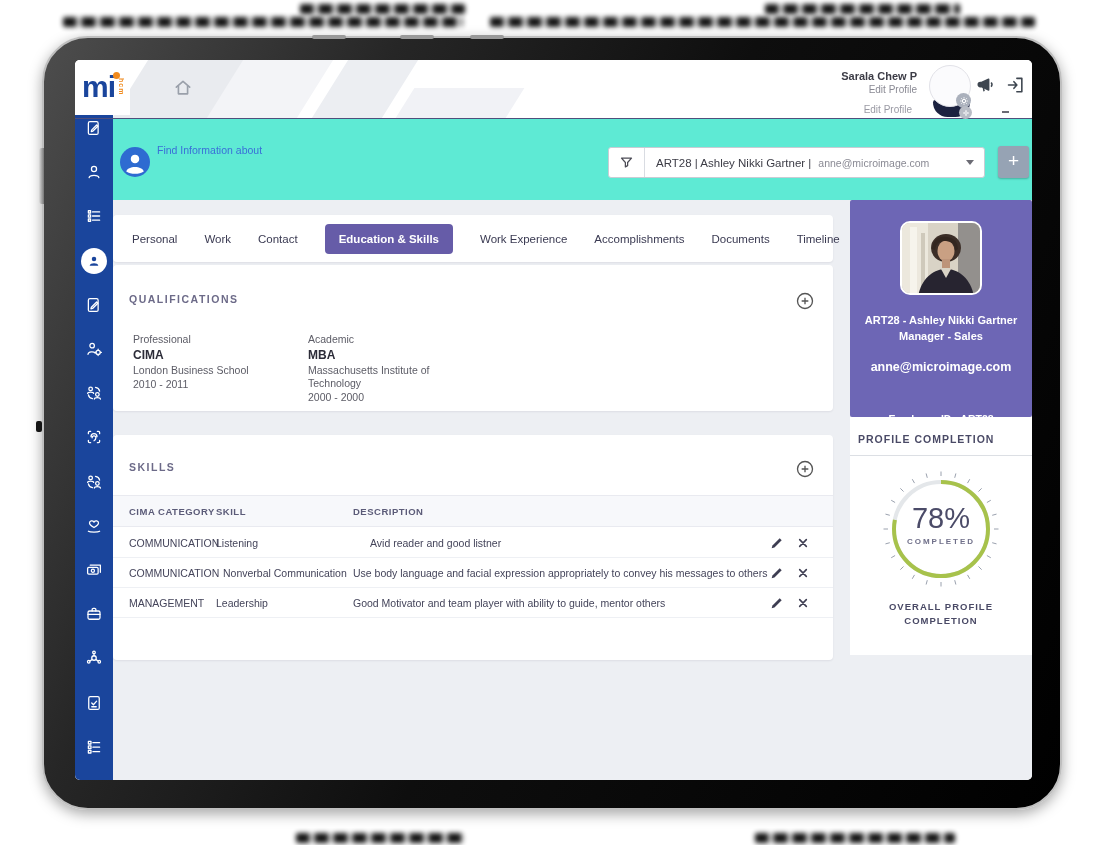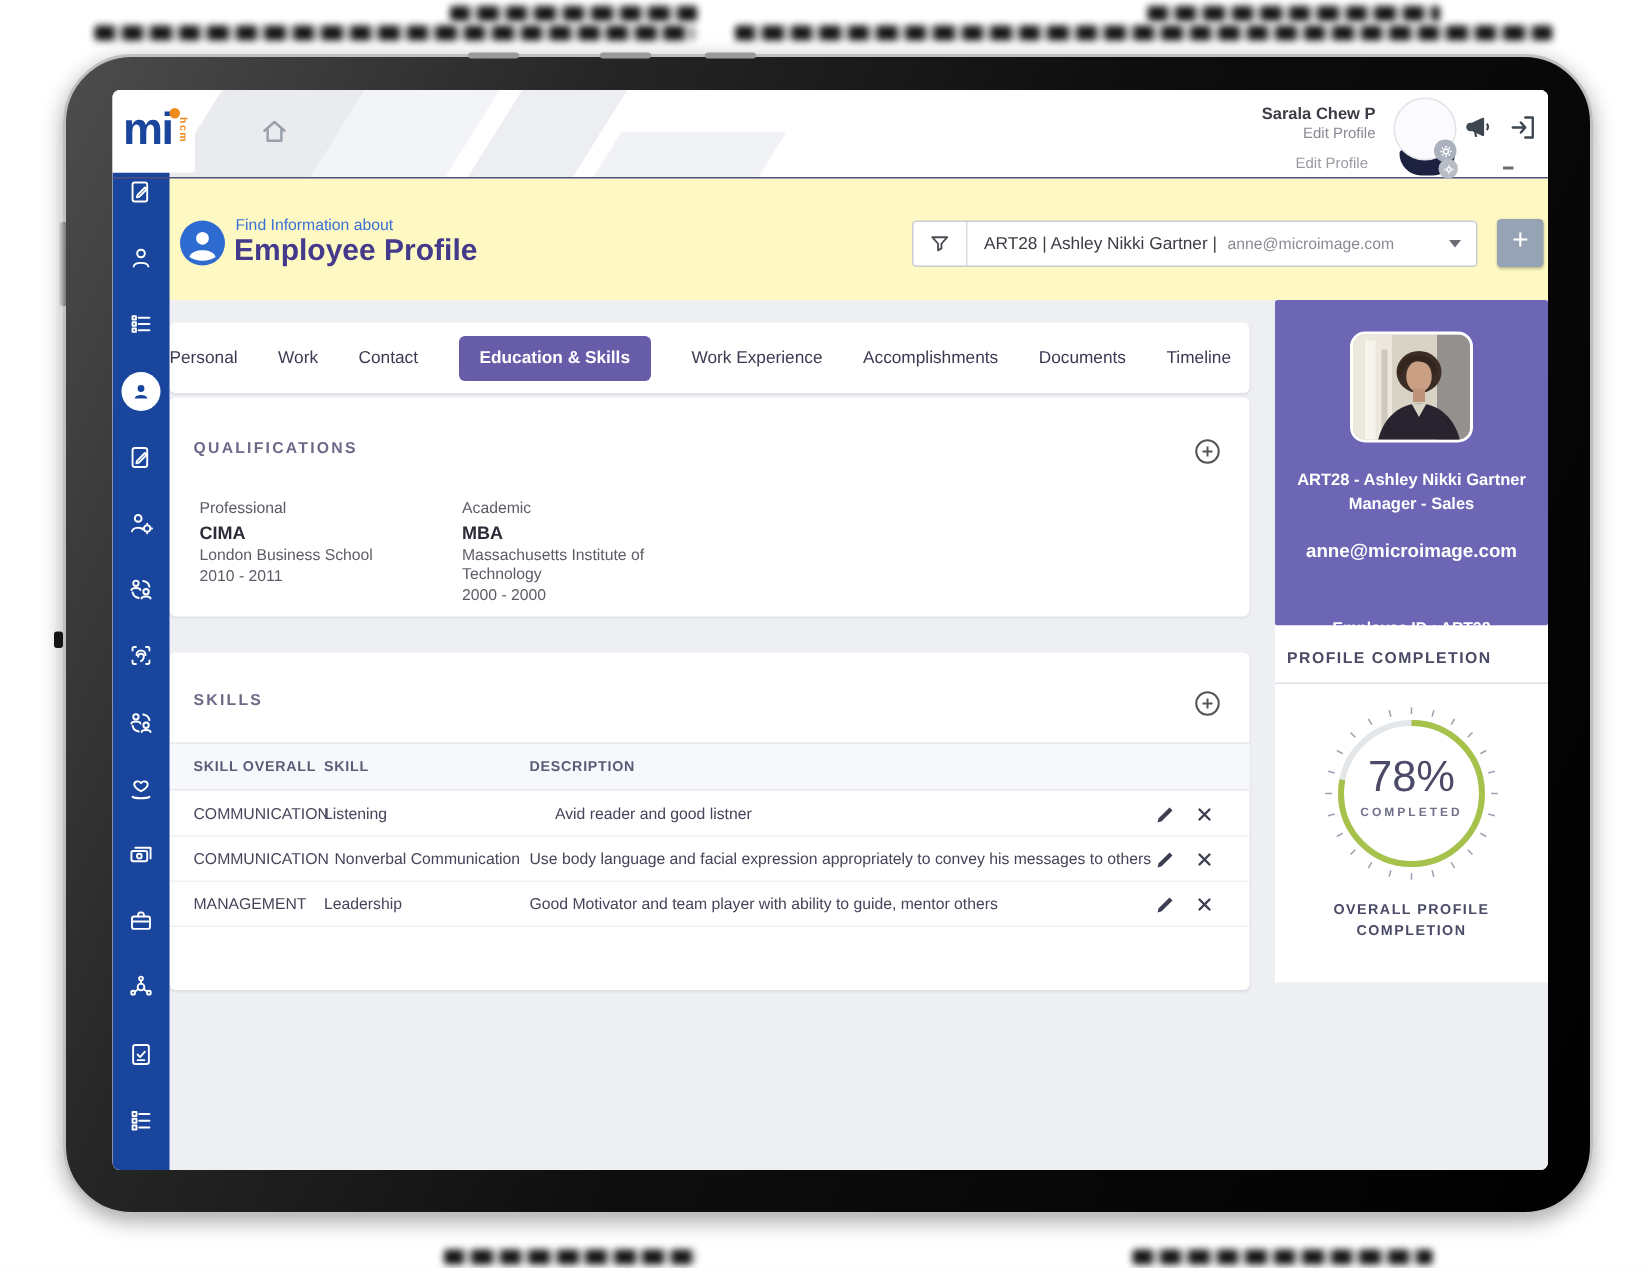--- a/index.html
+++ b/index.html
@@ -42,21 +42,21 @@
     display:flex; align-items:center; justify-content:center; z-index:5; }
   .hdr-icon { position:absolute; top:15px; width:20px; height:20px; color:#3e4650; z-index:3; }
 
   .ghost-edit { position:absolute; right:120px; top:44px; font-size:10px; color:#9a9aa4;
     filter:blur(.4px); z-index:2; }
   .ghost-avatar { position:absolute; left:858px; top:40px; width:37px; height:17px; background:#1c2240;
     border-radius:3px 3px 18px 18px; z-index:2; }
   .ghost-dash { position:absolute; height:2px; background:#6b6b74; z-index:2; }
 
   
-  .title-row { position:absolute; left:0; top:59px; width:957px; height:81px; background:#fef9c3; }
+  .title-row { position:absolute; left:0; top:59px; width:957px; height:81px; background:#5eead4; }
   .title-avatar { position:absolute; left:45px; top:28px; width:30px; height:30px; border-radius:50%; background:#2e6bd1; }
   .eyebrow { position:absolute; left:82px; top:25px; font-size:10.5px; color:#3a6fd8; }
   .page-title { position:absolute; left:81px; top:37px; font-size:20px; font-weight:bold; color:#443a8c; }
 
   .search-combo { position:absolute; left:533px; top:28px; width:377px; height:31px; background:#fff;
     border:1px solid #c9ccd4; border-radius:3px; display:flex; align-items:center; }
   .funnel-seg { width:36px; height:100%; border-right:1px solid #d9dce2; display:flex; align-items:center; justify-content:center; }
   .search-main { font-size:11.5px; color:#3c3c46; margin-left:11px; white-space:nowrap; }
   .search-email { font-size:10.5px; color:#8a8a94; margin-left:7px; white-space:nowrap; }
   .combo-caret { margin-left:auto; margin-right:10px; width:0; height:0;
@@ -71,21 +71,21 @@
   .sidebar { position:absolute; left:0; top:55px; width:38px; height:665px; background:#1a459c; z-index:2; }
   .side-item { position:absolute; left:0; width:38px; height:30px; display:flex; align-items:center; justify-content:center; color:#fff; }
   .side-item svg { width:18px; height:18px; }
   .side-item.active .halo { width:26px; height:26px; border-radius:50%; background:#fff;
     display:flex; align-items:center; justify-content:center; }
   .side-item.active svg { width:16px; height:16px; }
 
   .card { position:absolute; background:#fff; border-radius:4px; box-shadow:0 1px 2px rgba(30,30,60,.08); }
 
   
-  .tabs-card { left:38px; top:155px; width:720px; height:47px; display:flex; align-items:center; padding:0 0; gap:27px; }
+  .tabs-card { left:38px; top:155px; width:720px; height:47px; display:flex; align-items:center; padding:0 19px; gap:27px; }
   .tab { font-size:11.5px; color:#3a3a52; white-space:nowrap; }
   .tab.active { background:#665ca8; color:#fff; padding:9px 14px; border-radius:4px; font-weight:bold; }
 
   
   .sec-title { position:absolute; left:16px; font-size:10.5px; font-weight:bold; letter-spacing:1.5px; color:#6c6a88; }
   .plus-circle { position:absolute; width:20px; height:20px; color:#555; }
 
   .qual-card { left:38px; top:205px; width:720px; height:146px; }
   .qual-col { position:absolute; top:68px; width:165px; }
   .q-type { font-size:10.5px; color:#5c5c66; }
@@ -187,21 +187,20 @@
     <div class="hdr-divider"></div>
 
     <div class="title-row">
       <div class="title-avatar">
         <svg viewBox="0 0 24 24" width="30" height="30" fill="#fff">
             <circle cx="12" cy="9.5" r="3.4"></circle>
             <path d="M5 19.5c1-4.8 13-4.8 14 0-3.5 2.6-10.5 2.6-14 0z"></path>
           </svg>
       </div>
       <div class="eyebrow">Find Information about</div>
-      <div class="page-title">Employee Profile</div>
 
       <div class="search-combo">
         <div class="funnel-seg">
           <svg viewBox="0 0 24 24" width="15" height="15" fill="none" stroke="#4c4c56" stroke-width="2" stroke-linejoin="round">
               <path d="M4 5h16l-6.2 7v5l-3.6 2v-7z"></path>
             </svg>
         </div>
         <span class="search-main">ART28 | Ashley Nikki Gartner |</span>
         <span class="search-email">anne@microimage.com</span>
         <span class="combo-caret"></span>
@@ -354,21 +353,21 @@
     </div>
 
     <div class="card skills-card">
       <div class="sec-title" style="top:26px;">SKILLS</div>
       <svg class="plus-circle" style="left:682px; top:24px;" viewBox="0 0 24 24" fill="none" stroke="currentColor" stroke-width="1.6">
           <circle cx="12" cy="12" r="9"></circle>
           <path d="M12 8v8M8 12h8"></path>
         </svg>
 
       <div class="sk-header">
-        <span class="sk-h" style="left:16px;">SKILL OVERALL</span>
+        <span class="sk-h" style="left:16px;">CIMA CATEGORY</span>
         <span class="sk-h" style="left:103px;">SKILL</span>
         <span class="sk-h" style="left:240px;text-align:right;">DESCRIPTION</span>
       </div>
 
       <div class="sk-row" style="top:93px;">
         <span class="sk-c" style="left:16px;">COMMUNICATION</span>
         <span class="sk-c" style="left:103px;">Listening</span>
         <span class="sk-c" style="left:240px;margin-left:17px;">Avid reader and good listner</span>
         <svg class="row-action" style="left:656px;" viewBox="0 0 24 24" fill="currentColor">
             <path d="M4 20l1.2-4.2L16 5l3 3L8.2 18.8z"></path>

